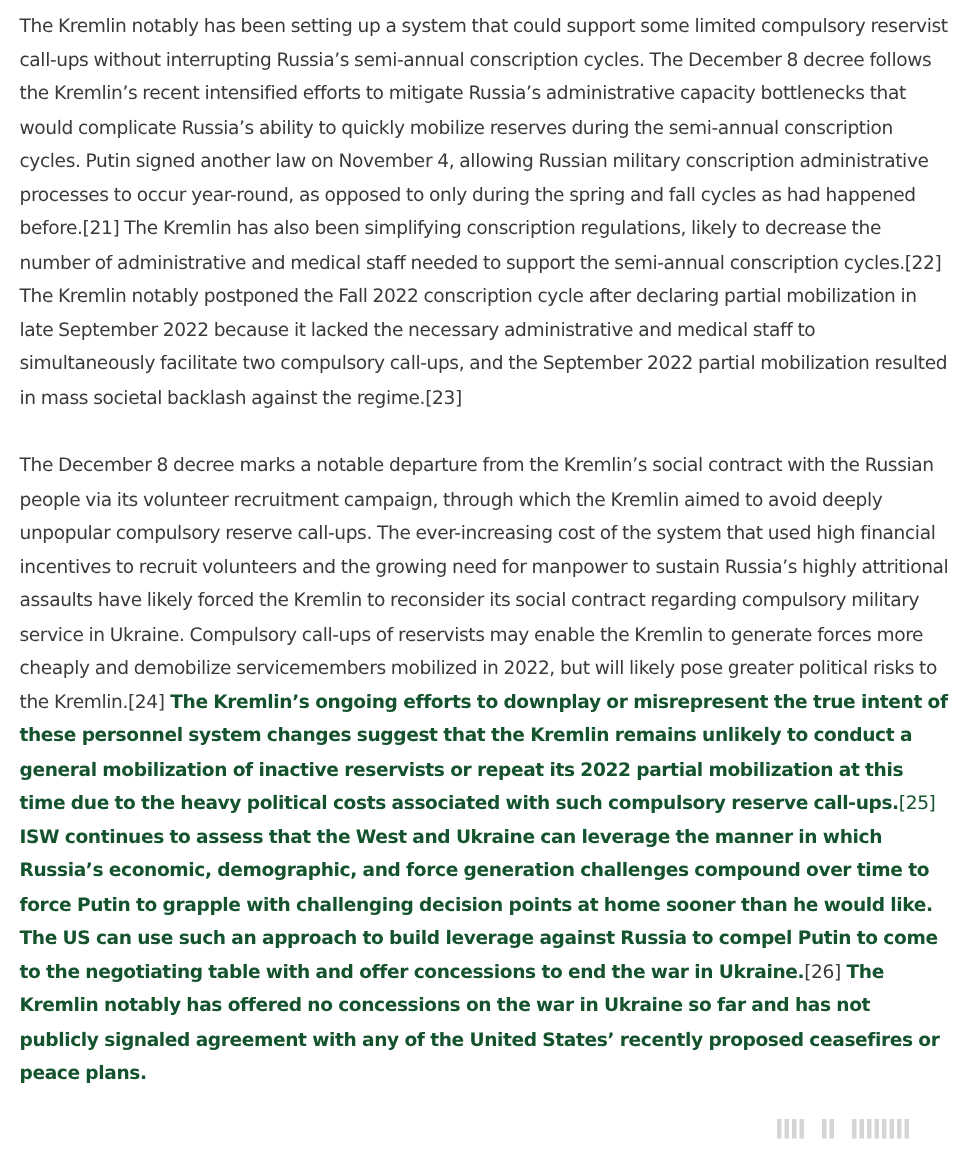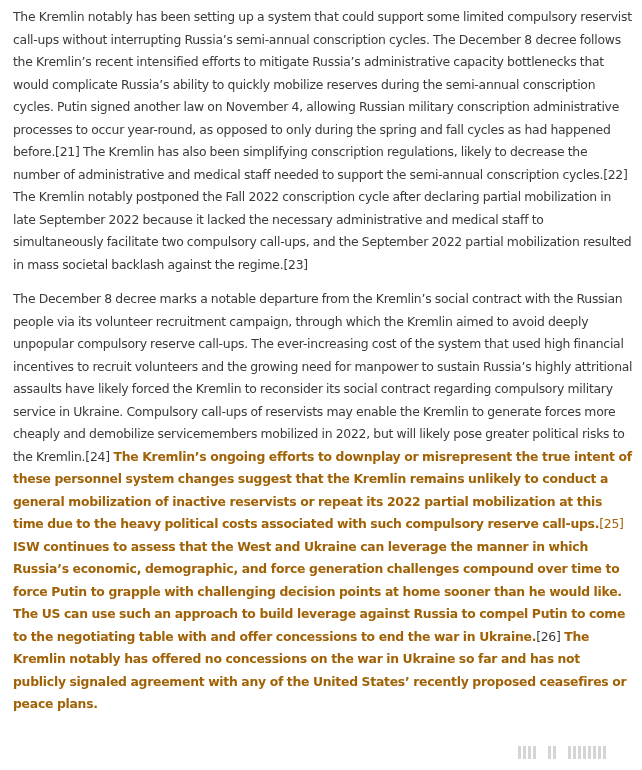--- a/index.html
+++ b/index.html
@@ -22,25 +22,25 @@
       font-size: 12.4px;
       line-height: 22.5px;
       color: #3a3a3a;
       letter-spacing: -0.25px;
       word-spacing: -0.3px;
     }
     .article p {
       margin: 0;
     }
     .article p.p1 {
-      margin-bottom: 12px;
+      margin-bottom: 23px;
     }
     .bold {
       font-weight: bold;
-      color: #a16207;
+      color: #14532d;
     }
     .ref {
       font-weight: normal;
     }
     .watermark {
       position: absolute;
       right: 12px;
       bottom: 10px;
       width: 112px;
       height: 16px;

